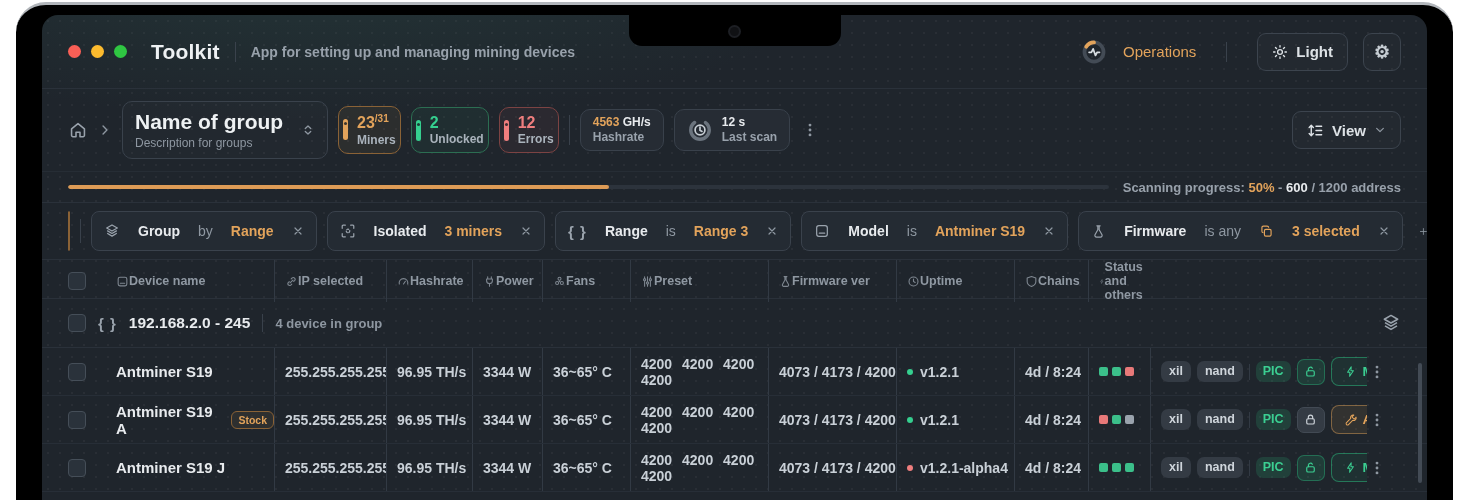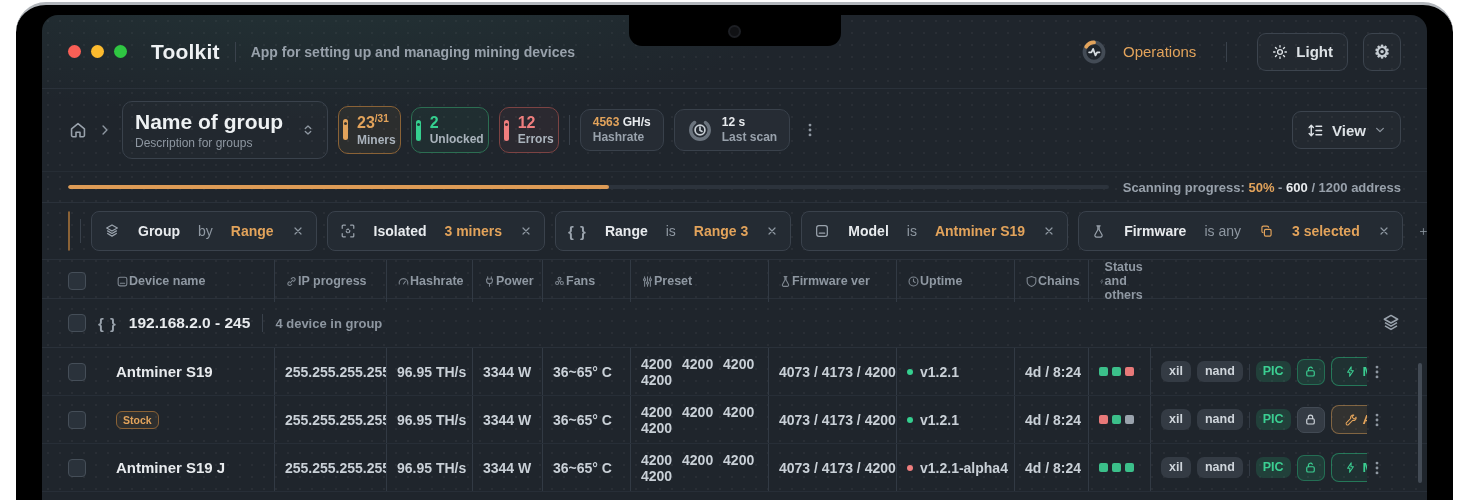--- a/index.html
+++ b/index.html
@@ -378,21 +378,21 @@
         <svg width="13" height="13" viewBox="0 0 18 18" fill="none" stroke="currentColor" stroke-width="1.5" stroke-linejoin="round">
                 <rect x="3" y="3" width="12" height="12" rx="2.5"></rect>
                 <path d="M6 11.5h6" stroke-linecap="round"></path>
               </svg>
         <span>Device name</span>
             </span>
       <span class="hcell bdr">
         <svg width="13" height="13" viewBox="0 0 18 18" fill="none" stroke="currentColor" stroke-width="1.5" stroke-linecap="round" stroke-linejoin="round">
                 <path d="M7 11 11 7M8.6 5.4 10 4a2.5 2.5 0 0 1 3.5 3.5L12.1 8.9M9.4 12.6 8 14a2.5 2.5 0 0 1-3.5-3.5L5.9 9.1"></path>
               </svg>
-        <span>IP progress</span>
+        <span>IP selected</span>
             </span>
       <span class="hcell bdr">
         <svg width="13" height="13" viewBox="0 0 18 18" fill="none" stroke="currentColor" stroke-width="1.5" stroke-linecap="round">
                 <path d="M3.2 12.5a6 6 0 1 1 11.6 0"></path>
                 <path d="M9 12.5 11.6 8.6"></path>
               </svg>
         <span>Hashrate</span>
             </span>
       <span class="hcell bdr">
         <svg width="13" height="13" viewBox="0 0 18 18" fill="none" stroke="currentColor" stroke-width="1.5" stroke-linecap="round" stroke-linejoin="round">
@@ -509,20 +509,21 @@
                 <circle cx="9" cy="14.5" r="1.6"></circle>
               </svg>
             </span>
     </div>
 
     <div class="trow">
       <span class="cbcell">
               <span class="cb"></span>
             </span>
       <span class="cell">
+              <span class="dev-name">Antminer S19 A</span>
               <span class="stockbadge">Stock</span>
             </span>
       <span class="cell bdr">255.255.255.255</span>
       <span class="cell bdr">96.95 TH/s</span>
       <span class="cell bdr">3344 W</span>
       <span class="cell bdr">36~65° C</span>
       <span class="cell bdr fans-val">4200 4200 4200 4200</span>
       <span class="cell bdr">4073 / 4173 / 4200</span>
       <span class="cell bdr">
               <span class="dot ok"></span>

